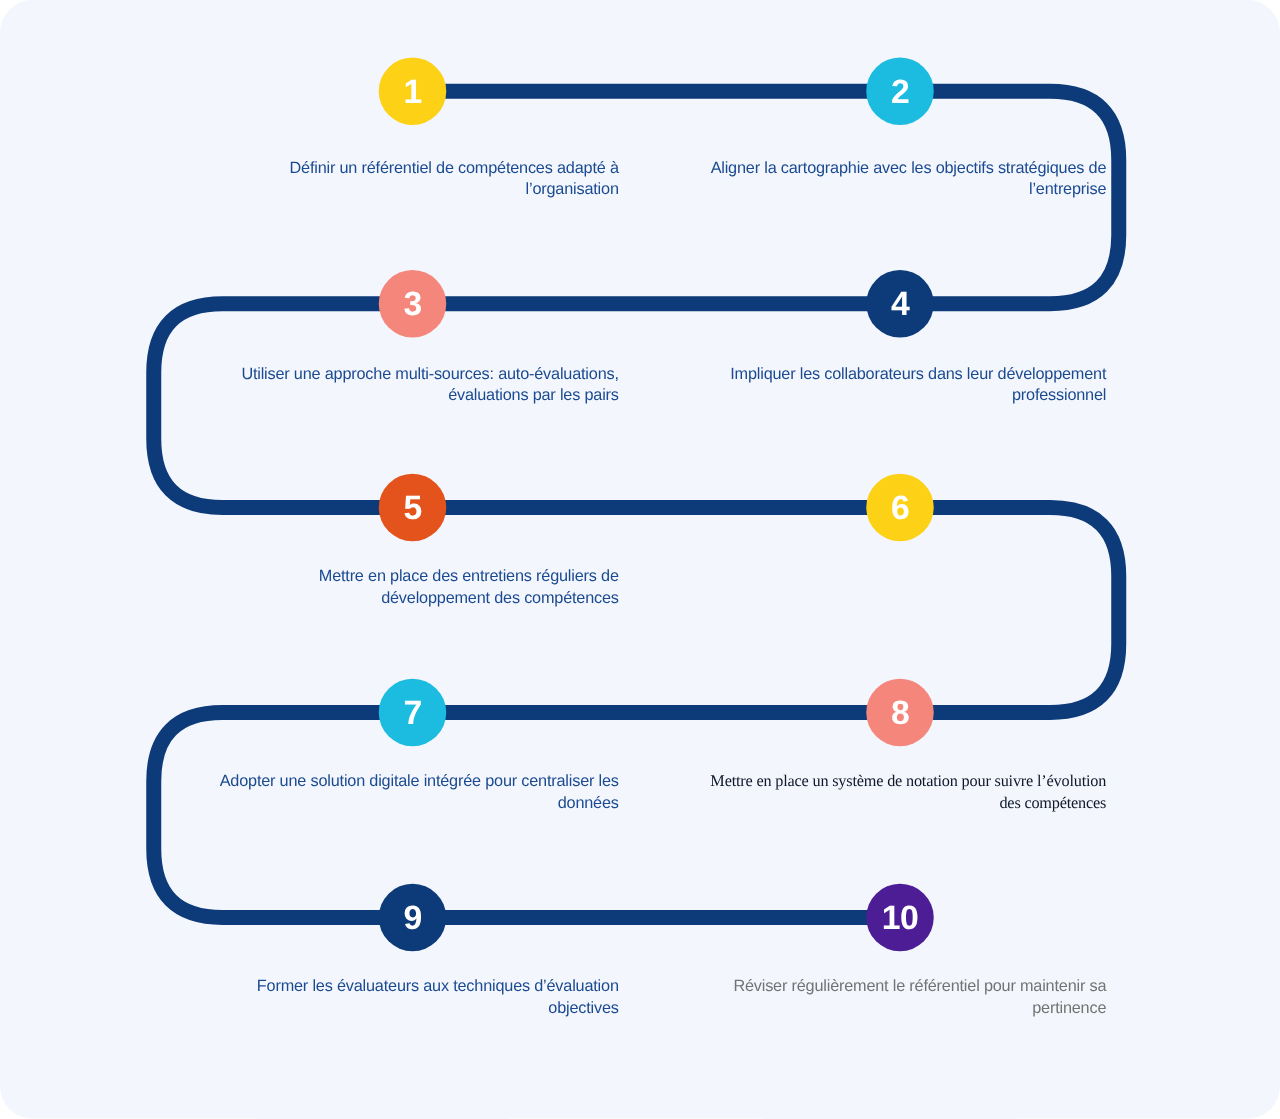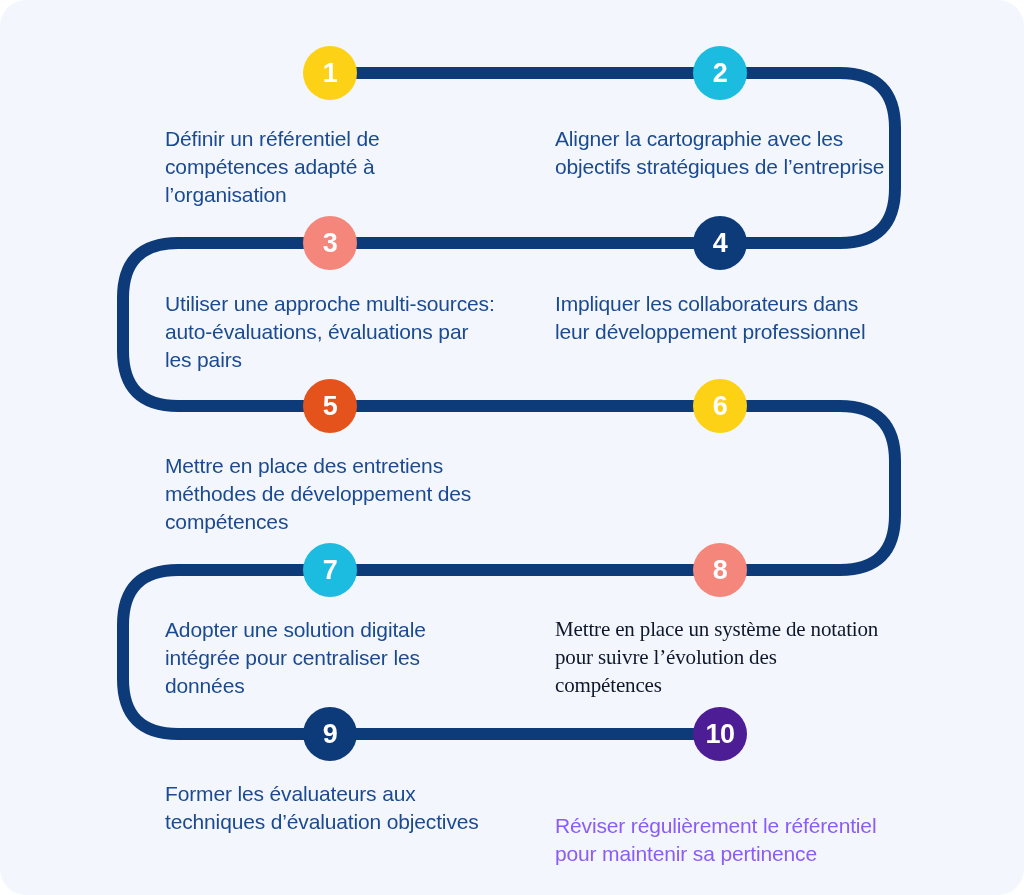--- a/index.html
+++ b/index.html
@@ -37,23 +37,23 @@
     color: #ffffff;
     font-size: 27px;
     font-weight: bold;
     letter-spacing: -0.5px;
     line-height: 1;
     transform: translate(-50%, -50%);
   }
   .node-label {
     position: absolute;
     width: 330px;
-    text-align: left;
+    text-align: right;
     color: #1B4A91;
-    font-size: 21px;
+    font-size: 13px;
     line-height: 1.33;
     transform: translateX(-50%);
     letter-spacing: -0.15px;
   }
 </style>
 </head>
 <body>
 
 <div id="infographic" style="background: rgb(243, 247, 253);">
 
@@ -77,21 +77,21 @@
   <div class="node-label" style="left: 330px; top: 290px; color: rgb(27, 74, 145);">Utiliser une approche multi-sources: auto-évaluations, évaluations par les pairs</div>
 
   <div class="node" style="left: 720px; top: 243px; background: rgb(13, 58, 120); color: rgb(255, 255, 255);">
     <span>4</span>
   </div>
   <div class="node-label" style="left: 720px; top: 290px; color: rgb(27, 74, 145);">Impliquer les collaborateurs dans leur développement professionnel</div>
 
   <div class="node" style="left: 330px; top: 406px; background: rgb(228, 83, 27); color: rgb(255, 255, 255);">
     <span>5</span>
   </div>
-  <div class="node-label" style="left: 330px; top: 452px; color: rgb(27, 74, 145);">Mettre en place des entretiens méthodes de développement des compétences</div>
+  <div class="node-label" style="left: 330px; top: 452px; color: rgb(27, 74, 145);">Mettre en place des entretiens réguliers de développement des compétences</div>
 
   <div class="node" style="left: 720px; top: 406px; background: rgb(252, 209, 22); color: rgb(255, 255, 255);">
     <span>6</span>
   </div>
 
   <div class="node" style="left: 330px; top: 570px; background: rgb(28, 187, 224); color: rgb(255, 255, 255);">
     <span>7</span>
   </div>
   <div class="node-label" style="left: 330px; top: 616px; color: rgb(27, 74, 145);">Adopter une solution digitale intégrée pour centraliser les données</div>
 
@@ -101,15 +101,15 @@
   <div class="node-label" style="left: 720px; top: 616px; color: #0f172a; font-family: Liberation Serif, serif;">Mettre en place un système de notation pour suivre l’évolution des compétences</div>
 
   <div class="node" style="left: 330px; top: 734px; background: rgb(13, 58, 120); color: rgb(255, 255, 255);">
     <span>9</span>
   </div>
   <div class="node-label" style="left: 330px; top: 780px; color: rgb(27, 74, 145);">Former les évaluateurs aux techniques d’évaluation objectives</div>
 
   <div class="node" style="left: 720px; top: 734px; background: #4c1d95; color: rgb(255, 255, 255);">
     <span>10</span>
   </div>
-  <div class="node-label" style="left: 720px; top: 812px; color: #8b5cf6;">Réviser régulièrement le référentiel pour maintenir sa pertinence</div>
+  <div class="node-label" style="left: 720px; top: 780px; color: #737373;">Réviser régulièrement le référentiel pour maintenir sa pertinence</div>
 
 </div>
 
 </body></html>

